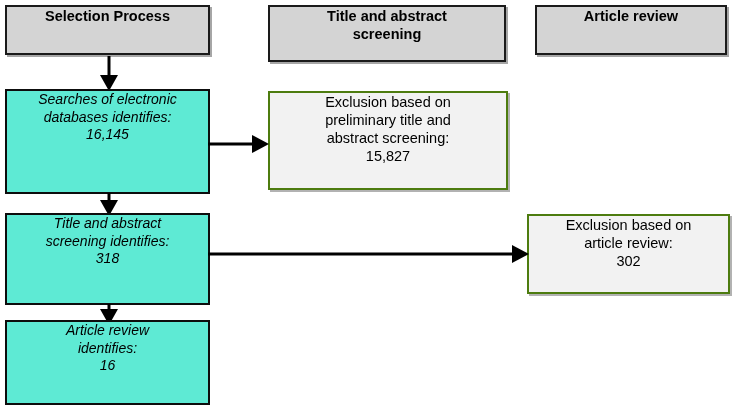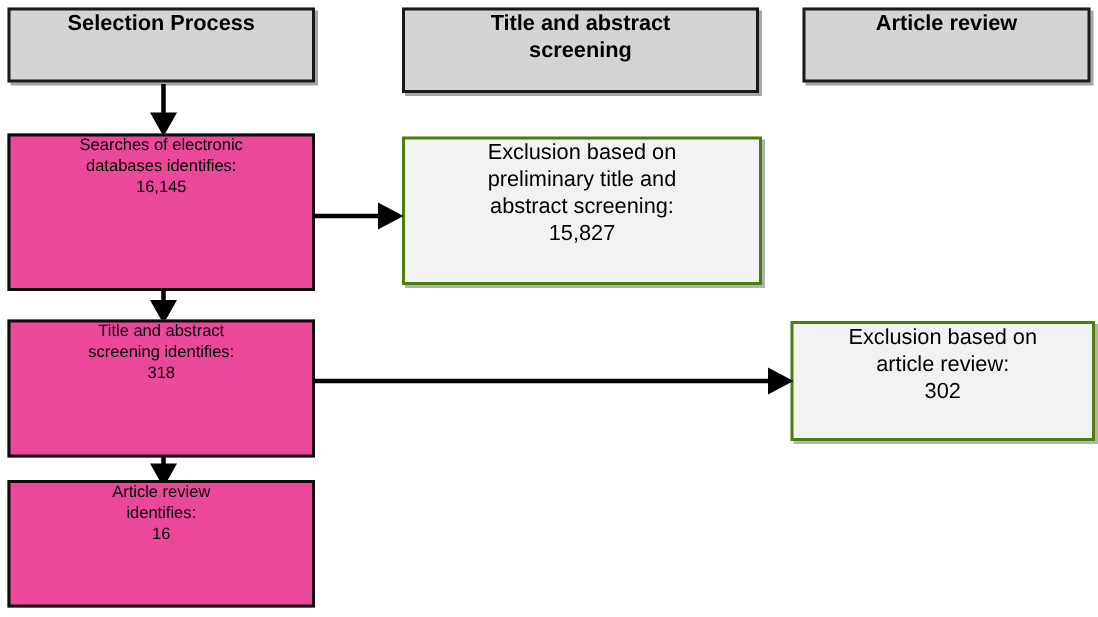--- a/index.html
+++ b/index.html
@@ -29,24 +29,25 @@
     color: #000000;
   }
   .node-header {
     background: #d4d4d4;
     border: 2px solid #1a1a1a;
     font-weight: bold;
     font-size: 14.5px;
     box-shadow: 2px 2px 0 rgba(0,0,0,0.35);
   }
   .node-main {
-    background: #ec4899;
+    background: #5eead4;
     border: 2px solid #0d0d0d;
-    font-size: 11px;
+    font-size: 14px;
     font-weight: normal;
+    font-style: italic;
   }
   .node-exclusion {
     background: #f2f2f2;
     border: 2px solid #4d7c0f;
     font-size: 14.5px;
     font-weight: normal;
     box-shadow: 2px 2px 0 rgba(0,0,0,0.30);
   }
   .node-label {
     display: block;

